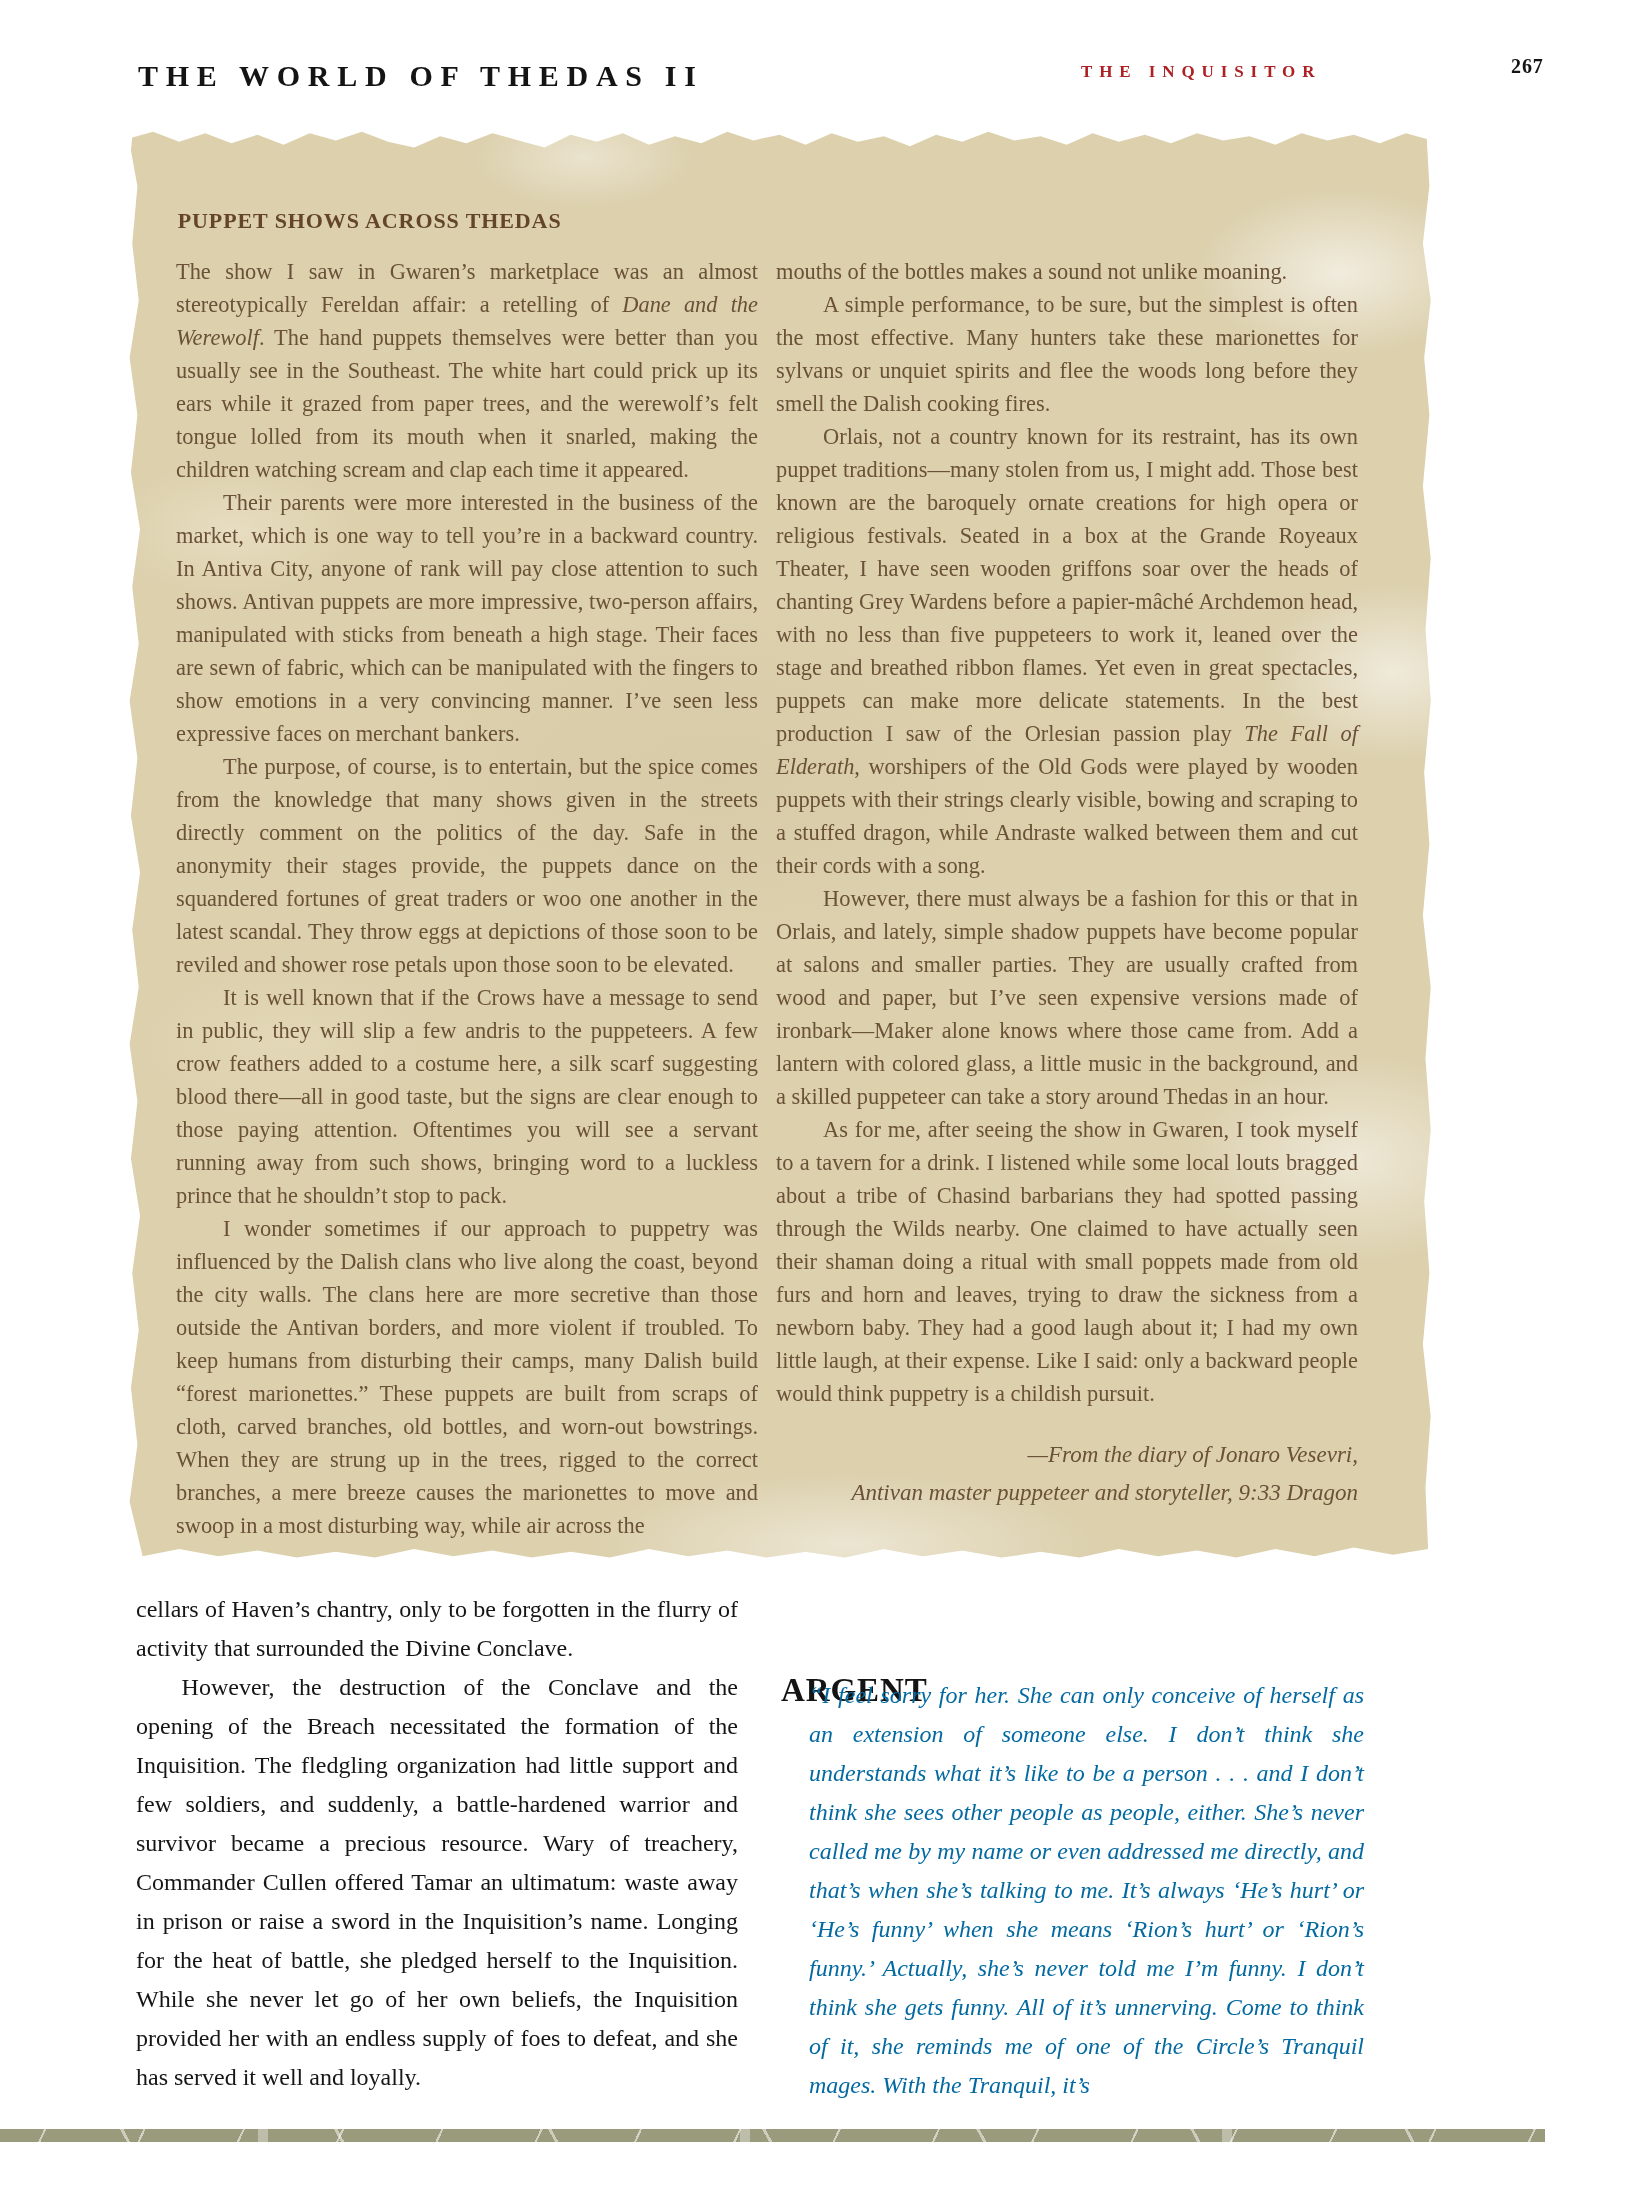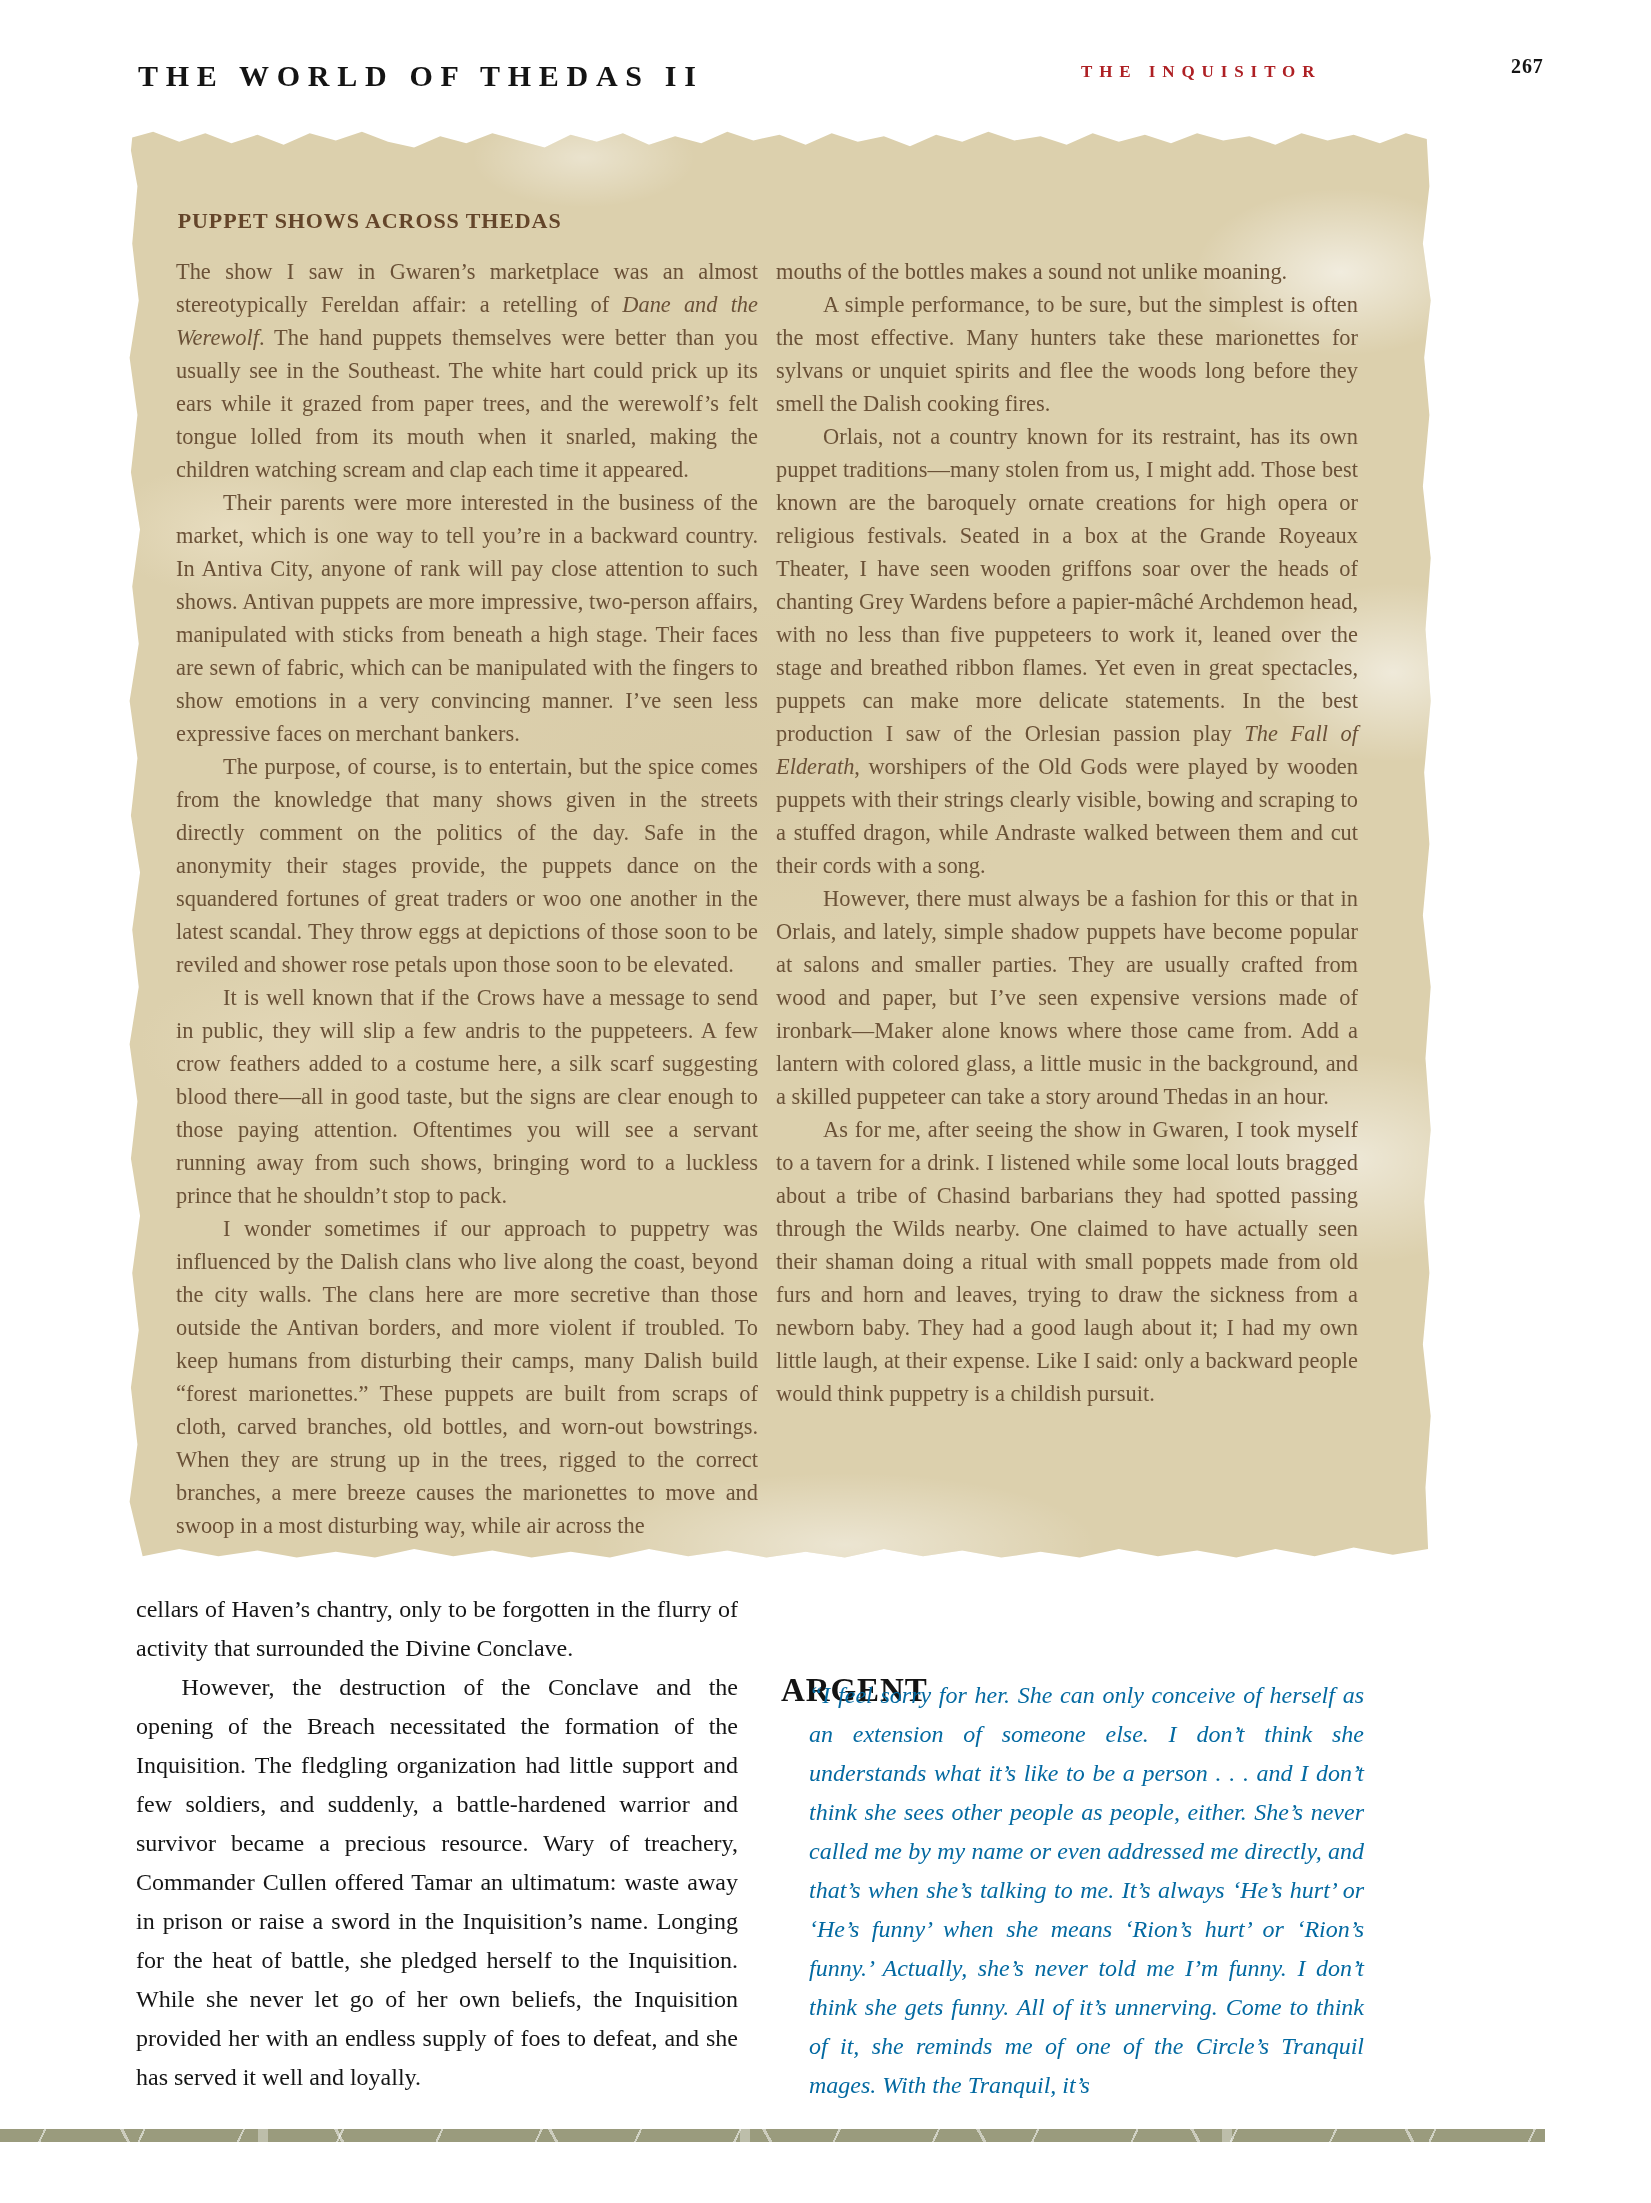--- a/index.html
+++ b/index.html
@@ -122,20 +122,24 @@
           <p class="para">I wonder sometimes if our approach to puppetry was influenced by the Dalish clans who live along the coast, beyond the city walls. The clans here are more secretive than those outside the Antivan borders, and more violent if troubled. To keep humans from disturbing their camps, many Dalish build “forest marionettes.” These puppets are built from scraps of cloth, carved branches, old bottles, and worn-out bowstrings. When they are strung up in the trees, rigged to the correct branches, a mere breeze causes the marionettes to move and swoop in a most disturbing way, while air across the</p>
         </div>
       <div class="panel-col">
         <div>
             <p class="para">mouths of the bottles makes a sound not unlike moaning.</p>
             <p class="para">A simple performance, to be sure, but the simplest is often the most effective. Many hunters take these marionettes for sylvans or unquiet spirits and flee the woods long before they smell the Dalish cooking fires.</p>
             <p class="para">Orlais, not a country known for its restraint, has its own puppet traditions—many stolen from us, I might add. Those best known are the baroquely ornate creations for high opera or religious festivals. Seated in a box at the Grande Royeaux Theater, I have seen wooden griffons soar over the heads of chanting Grey Wardens before a papier-mâché Archdemon head, with no less than five puppeteers to work it, leaned over the stage and breathed ribbon flames. Yet even in great spectacles, puppets can make more delicate statements. In the best production I saw of the Orlesian passion play <em>The Fall of Elderath</em>, worshipers of the Old Gods were played by wooden puppets with their strings clearly visible, bowing and scraping to a stuffed dragon, while Andraste walked between them and cut their cords with a song.</p>
             <p class="para">However, there must always be a fashion for this or that in Orlais, and lately, simple shadow puppets have become popular at salons and smaller parties. They are usually crafted from wood and paper, but I’ve seen expensive versions made of ironbark—Maker alone knows where those came from. Add a lantern with colored glass, a little music in the background, and a skilled puppeteer can take a story around Thedas in an hour.</p>
             <p class="para">As for me, after seeing the show in Gwaren, I took myself to a tavern for a drink. I listened while some local louts bragged about a tribe of Chasind barbarians they had spotted passing through the Wilds nearby. One claimed to have actually seen their shaman doing a ritual with small poppets made from old furs and horn and leaves, trying to draw the sickness from a newborn baby. They had a good laugh about it; I had my own little laugh, at their expense. Like I said: only a backward people would think puppetry is a childish pursuit.</p>
           </div>
+        <div class="attribution">
+          <div>—From the diary of Jonaro Vesevri,</div>
+          <div>Antivan master puppeteer and storyteller, 9:33 Dragon</div>
+        </div>
       </div>
     </div>
   </div>
 
   <div class="body-col-left">
       <p class="para">cellars of Haven’s chantry, only to be forgotten in the flurry of activity that surrounded the Divine Conclave.</p>
       <p class="para">However, the destruction of the Conclave and the opening of the Breach necessitated the formation of the Inquisition. The fledgling organization had little support and few soldiers, and suddenly, a battle-hardened warrior and survivor became a precious resource. Wary of treachery, Commander Cullen offered Tamar an ultimatum: waste away in prison or raise a sword in the Inquisition’s name. Longing for the heat of battle, she pledged herself to the Inquisition. While she never let go of her own beliefs, the Inquisition provided her with an endless supply of foes to defeat, and she has served it well and loyally.</p>
     </div>
 
   <h2 class="argent-heading">ARGENT</h2>

